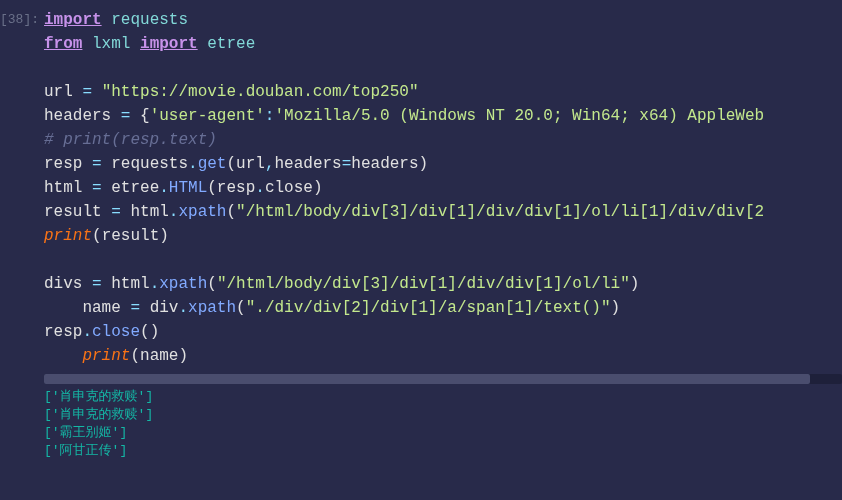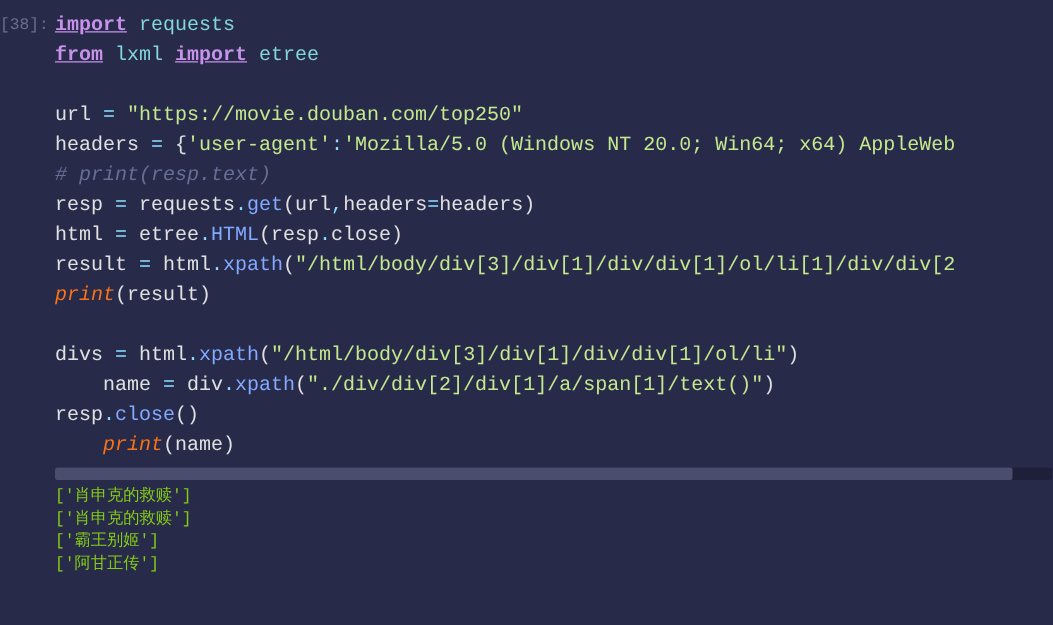--- a/index.html
+++ b/index.html
@@ -54,21 +54,21 @@
     position: absolute;
     left: 0;
     top: 0;
     height: 100%;
     width: 96%;
     background: #4a4d6e;
     border-radius: 2px;
   }
   .output {
     margin-left: 44px;
-    color: #84cc16;
+    color: #14b8a6;
     font-size: 13px;
     line-height: 18px;
     white-space: pre;
   }
 </style>
 </head>
 <body>
 
 <div class="cell">
   <div class="prompt">[38]:</div>

